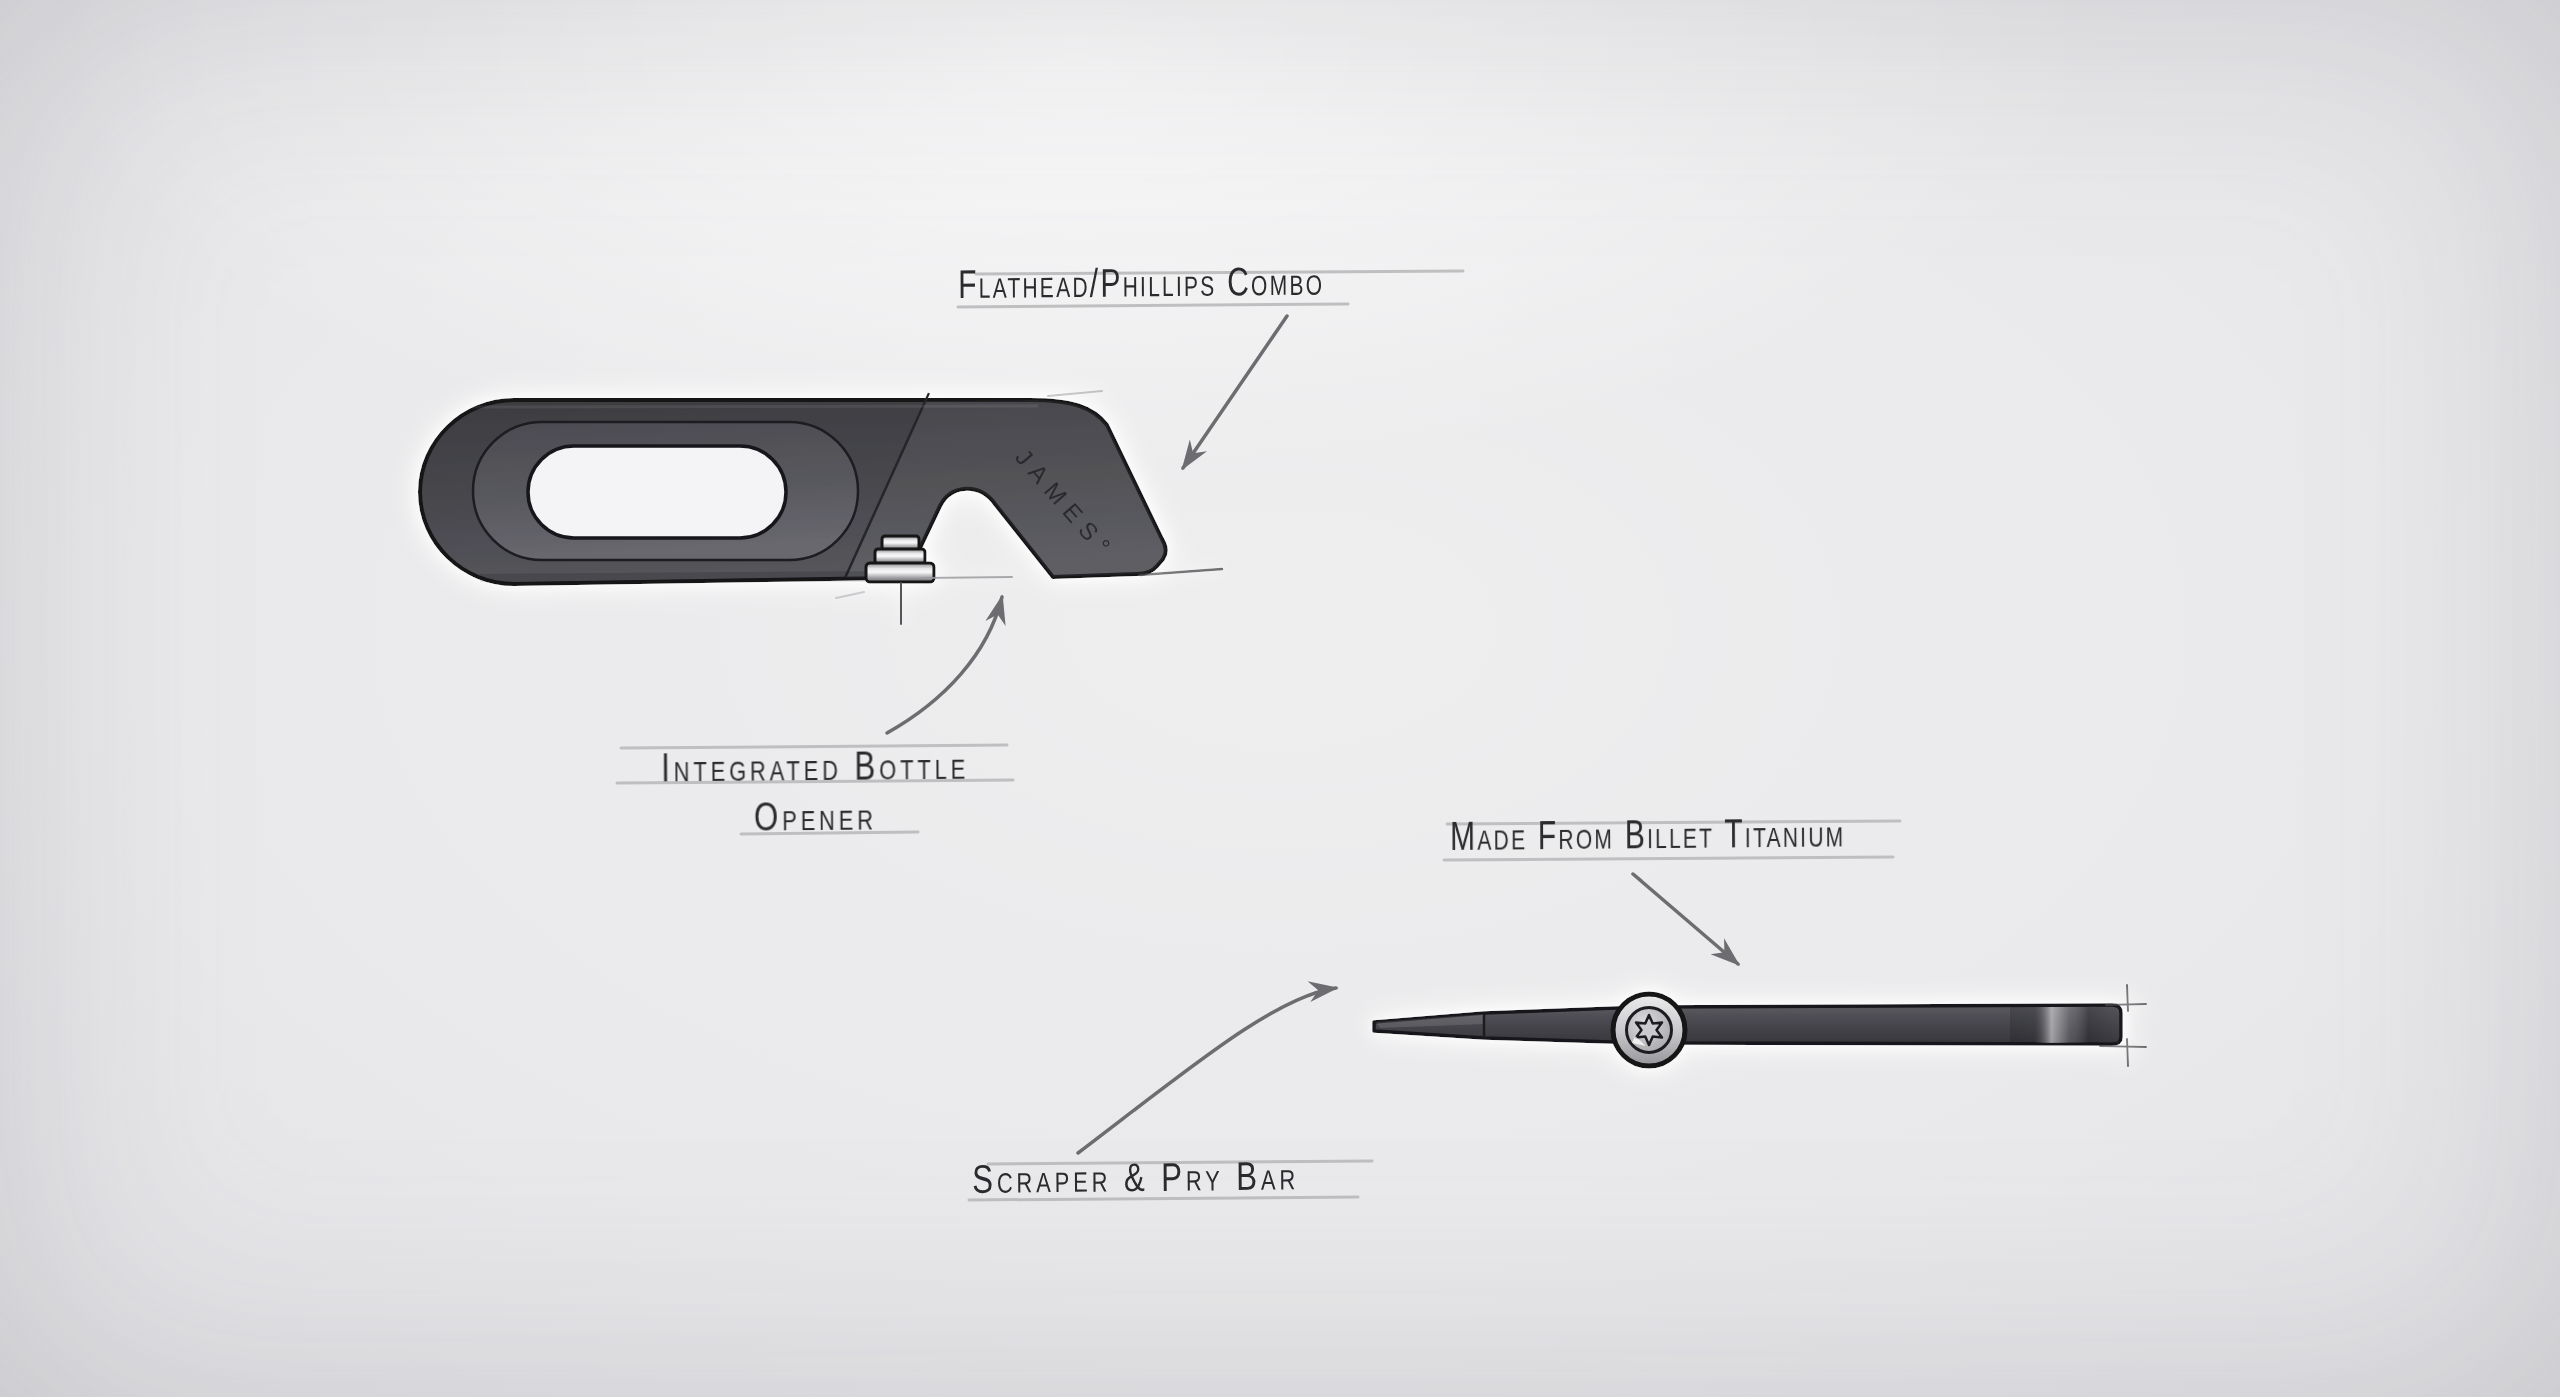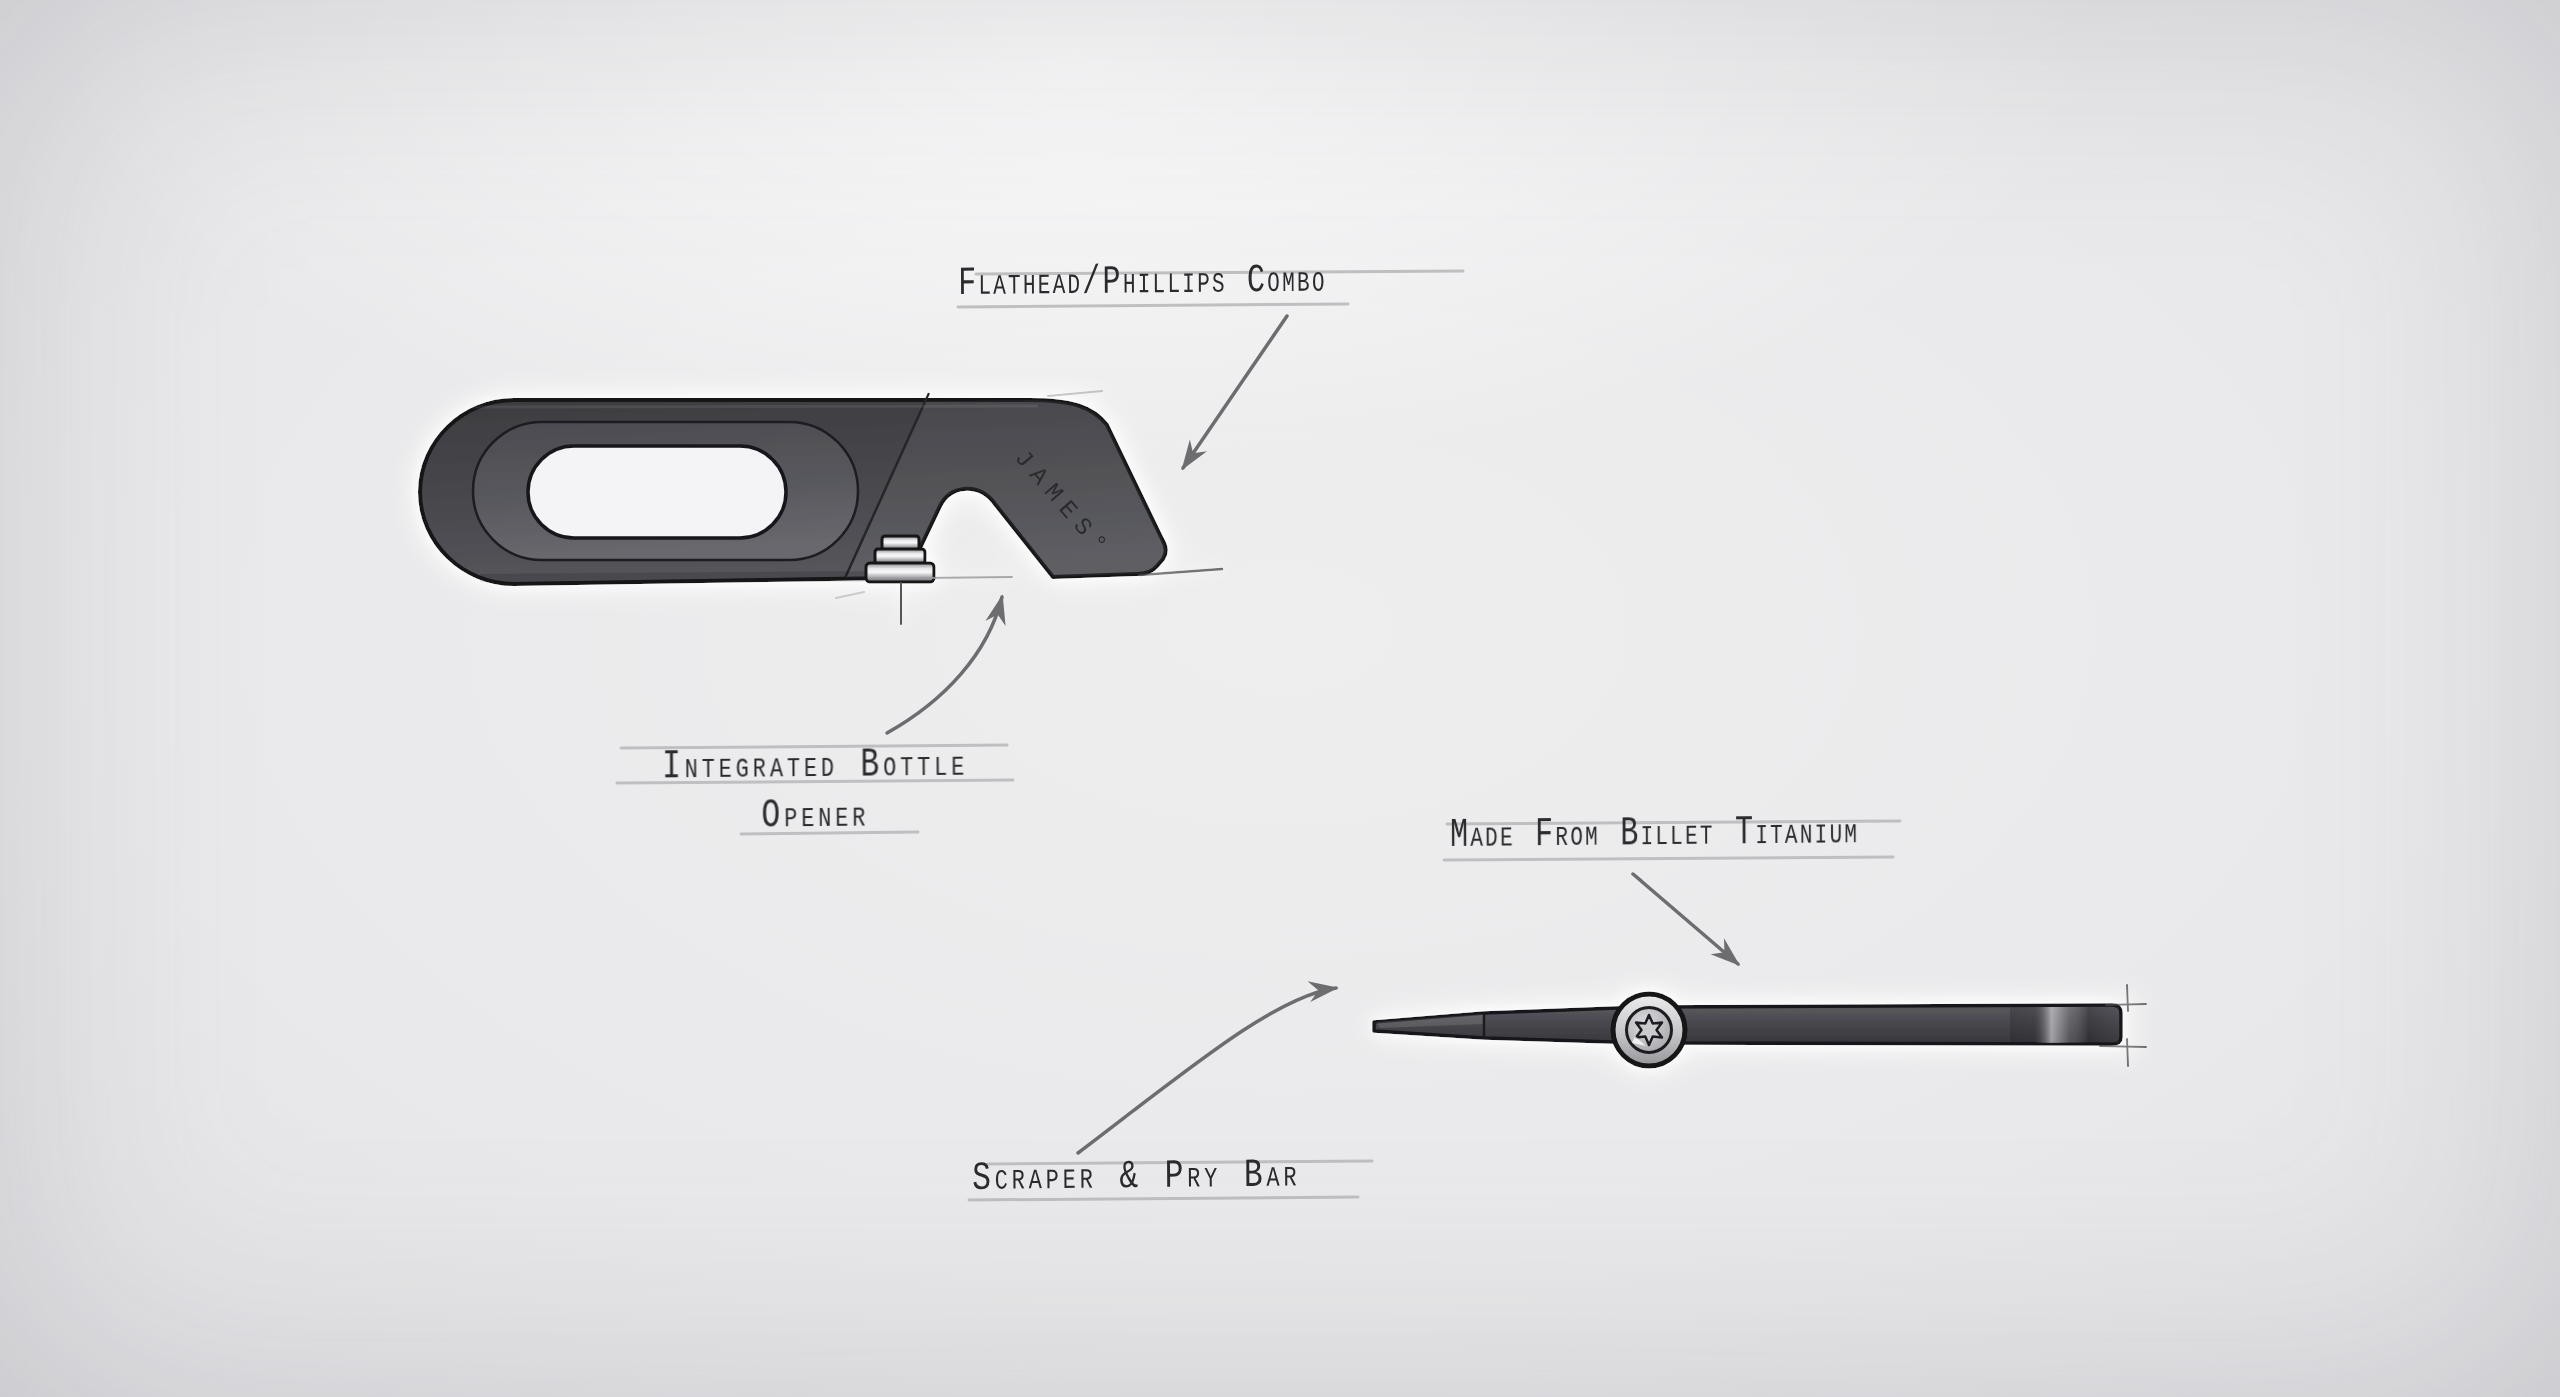--- a/index.html
+++ b/index.html
@@ -1,18 +1,18 @@
 <!DOCTYPE html>
 <html><head>
 <meta charset="utf-8">
 <style>
   html,body{margin:0;padding:0;background:#dfdfe2;}
   .stage{
     position:relative;width:2560px;height:1397px;overflow:hidden;
-    font-family:Liberation Mono, monospace;
+    font-family:Liberation Sans, sans-serif;
     background:
       radial-gradient(1700px 700px at 42% 4%, rgba(255,255,255,.75), rgba(255,255,255,0) 60%),
       radial-gradient(2100px 1200px at 50% 45%, #eeeeef 0%, #e9e9eb 55%, #e3e3e6 82%, #dddde0 100%);
   }
   .stage::after{
     content:"";position:absolute;inset:0;pointer-events:none;
     box-shadow:inset 0 0 260px rgba(110,110,118,.22);
   }
   svg.scene{position:absolute;inset:0;width:2560px;height:1397px;display:block;}
   .hand-label{

